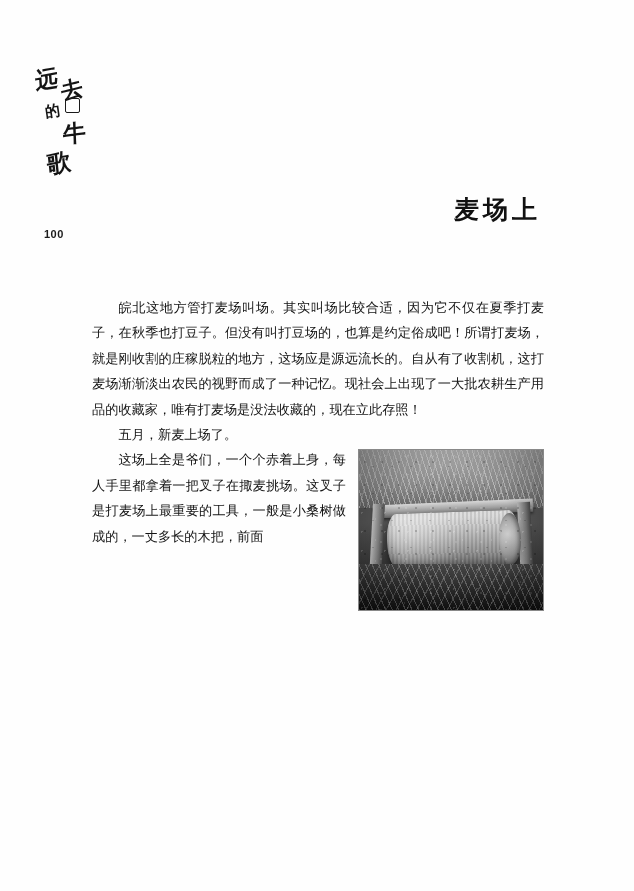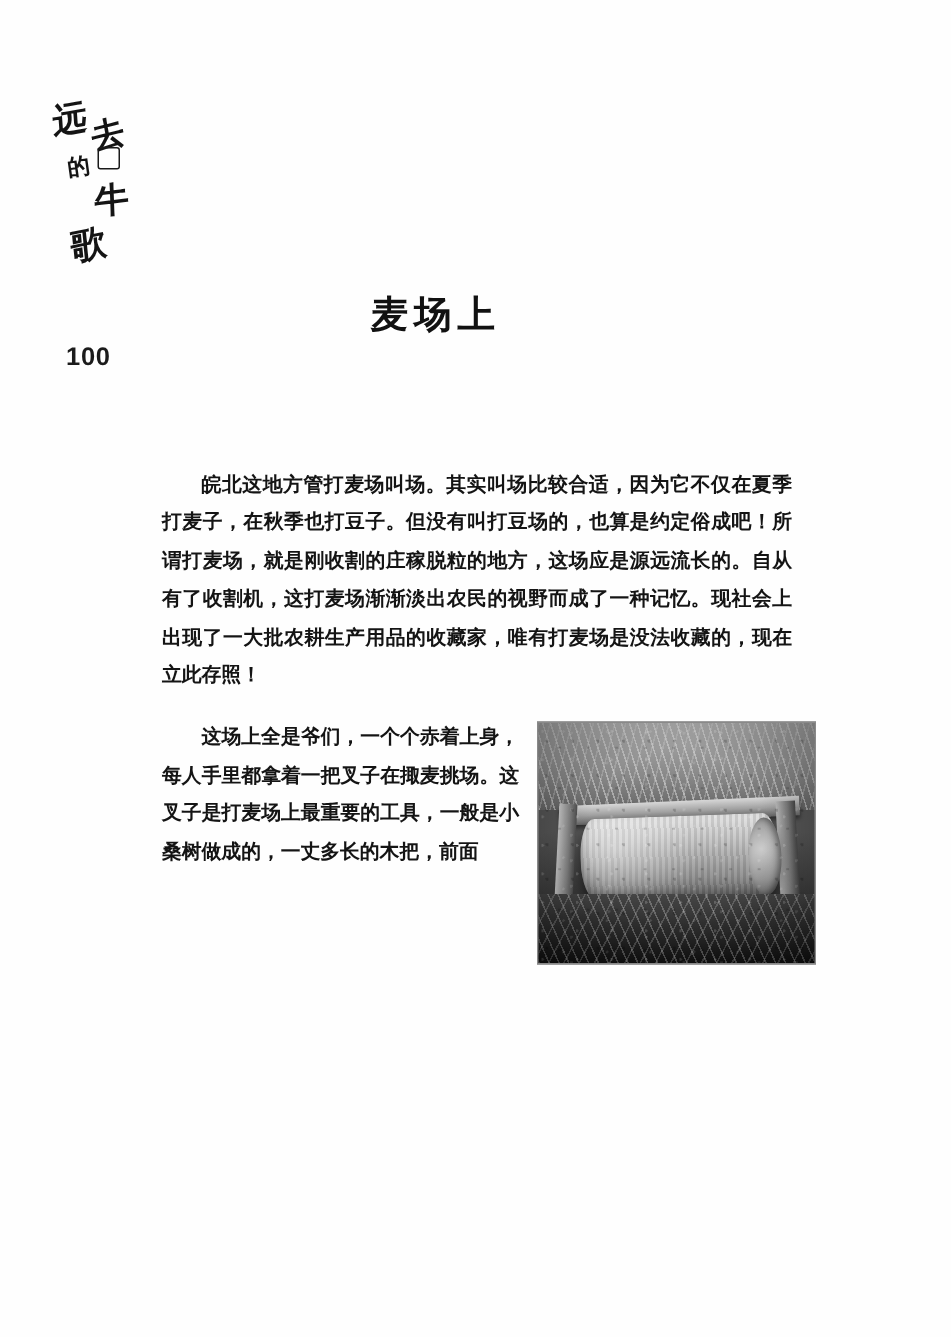--- a/index.html
+++ b/index.html
@@ -66,33 +66,33 @@
     border: 1.4px solid #1a1a1a;
     border-radius: 2px;
   }
 
   
   .page-number {
     position: absolute;
     left: 44px;
     top: 228px;
     font-family: "Liberation Sans", sans-serif;
-    font-size: 17px;
+    font-size: 11px;
     font-weight: 700;
     color: #1b1b1b;
     letter-spacing: 0.5px;
   }
 
   
   .chapter-title {
     position: absolute;
     left: 0;
     top: 176px;
     width: 541px;
-    text-align: center;
+    text-align: right;
     font-family: "DejaVu Serif", serif;
     font-weight: 700;
     font-size: 25px;
     letter-spacing: 4px;
     color: #111;
     padding-left: 40px;
     box-sizing: border-box;
   }
 
   
@@ -102,23 +102,22 @@
     top: 295px;
     width: 452px;
     font-family: "DejaVu Sans", sans-serif;
     font-size: 13.2px;
     line-height: 25.4px;
     color: #141414;
     text-align: justify;
     text-justify: inter-character;
   }
   .body-col p {
-    margin: 16px;
+    margin: 0;
     text-indent: 2em;
-    font-weight: bold;
   }
 
   
   .float-photo {
     float: right;
     width: 186px;
     height: 162px;
     margin: 2px 0 4px 12px;
     shape-outside: margin-box;
   }
@@ -246,20 +245,21 @@
     <span class="ch c5">歌</span>
     <span class="seal"></span>
   </div>
 
   <div class="page-number">100</div>
 
   <h1 class="chapter-title">麦场上</h1>
 
   <div class="body-col">
     <p>皖北这地方管打麦场叫场。其实叫场比较合适，因为它不仅在夏季打麦子，在秋季也打豆子。但没有叫打豆场的，也算是约定俗成吧！所谓打麦场，就是刚收割的庄稼脱粒的地方，这场应是源远流长的。自从有了收割机，这打麦场渐渐淡出农民的视野而成了一种记忆。现社会上出现了一大批农耕生产用品的收藏家，唯有打麦场是没法收藏的，现在立此存照！</p>
+    <p>五月，新麦上场了。</p>
 
     <div class="float-photo">
       <div class="photo">
         <div class="ground"></div>
         <div class="straw"></div>
         <div class="frame-top"></div>
         <div class="frame-left"></div>
         <div class="frame-right"></div>
         <div class="roller"></div>
         <div class="roller-end"></div>

